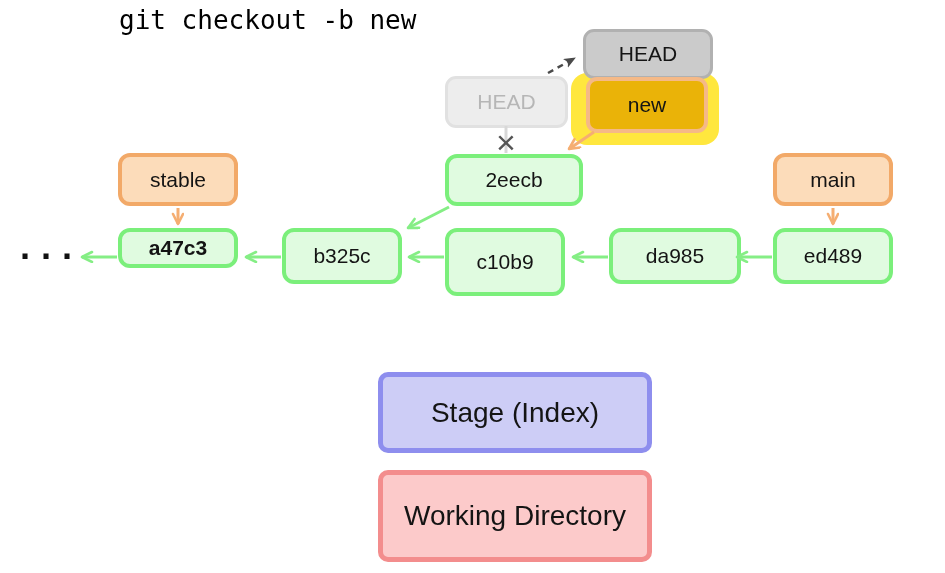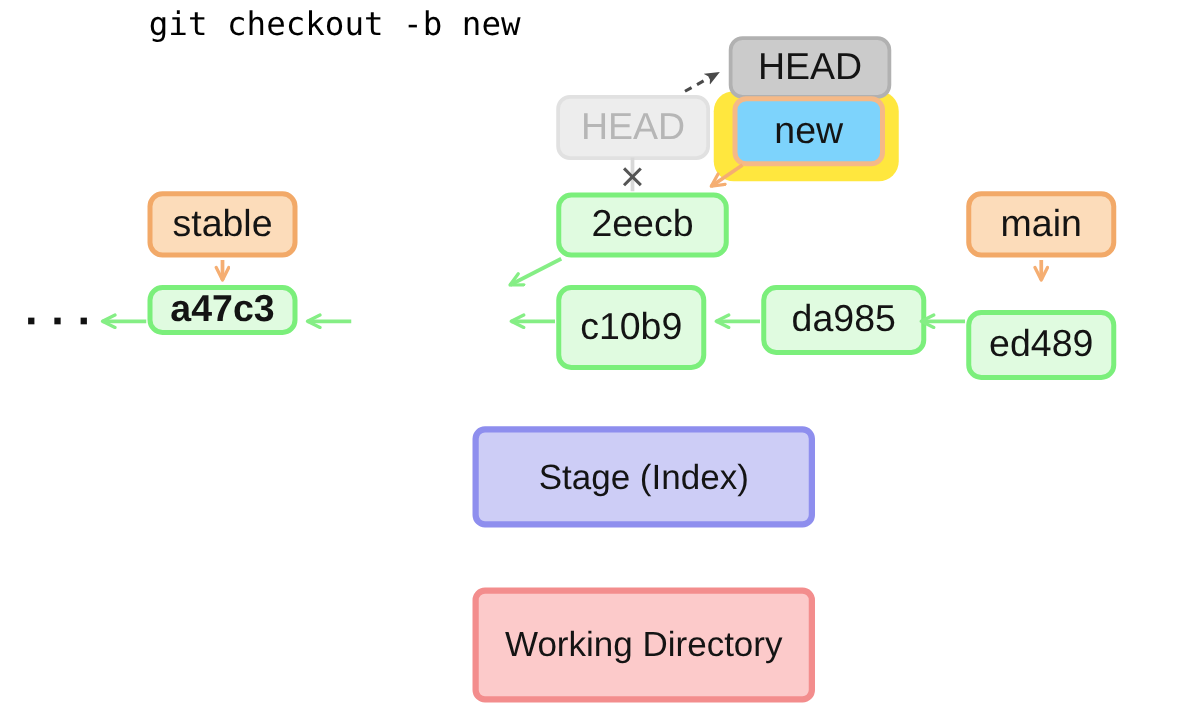--- a/index.html
+++ b/index.html
@@ -9,37 +9,37 @@
   }
   .title {
     position:absolute; left:119px; top:5px;
     font-family:"DejaVu Sans Mono","Liberation Mono",monospace;
     font-size:26px; font-weight:500; color:#000;
     white-space:pre;
   }
   .box {
     position:absolute; box-sizing:border-box;
     display:flex; align-items:center; justify-content:center;
-    border-radius:12px; font-size:30px; color:#141414;text-align:right;
+    border-radius:12px; font-size:21px; color:#141414;text-align:right;
   }
   .commit  { background:#e0fbe0; border:4px solid #7bef7b; }
   .branch  { background:#fcdcba; border:4px solid #f2a968; }
-  .branch-new { background:#7dd3fc; border:4px solid #f5b987; border-radius:11px; }
+  .branch-new { background:#eab308; border:4px solid #f5b987; border-radius:11px; }
   .head-new { background:#cbcbcb; border:3px solid #b1b1b1; border-radius:11px; }
   .head-old { background:#ededed; border:3px solid #e1e1e1; color:#b6b6b6; border-radius:11px; }
   .highlight {
     position:absolute; left:571px; top:73px; width:148px; height:72px;
     background:#ffe73e; border-radius:16px;
   }
   .area {
     position:absolute; left:378px; width:274px; box-sizing:border-box;
     display:flex; align-items:center; justify-content:center;
     border-radius:10px; font-size:28px; color:#141414;
   }
-  .stage { top:341px; height:81px; background:#cdcdf6; border:5px solid #8e8eee; }
+  .stage { top:372px; height:81px; background:#cdcdf6; border:5px solid #8e8eee; }
   .wd    { top:470px; height:92px; background:#fccaca; border:5px solid #f38d8d; }
   .dots {
     position:absolute; left:20px; top:236px; width:60px;
     font-size:36px; font-weight:bold; color:#111; letter-spacing:9px;
   }
   .cross {
     position:absolute; left:489px; top:123px; width:34px; height:38px;
     font-size:34px; line-height:38px; text-align:center; color:#555;
   }
   svg.links { position:absolute; left:0; top:0; pointer-events:none; }
@@ -61,23 +61,24 @@
 
   <div class="box branch-new" style="left:586px; top:77px; width:122px; height:56px;">new</div>
 
   <div class="box head-old" style="left:445px; top:76px; width:123px; height:52px;">HEAD</div>
 
   <div class="box branch" style="left:773px; top:153px; width:120px; height:53px;">main</div>
   <div class="box branch" style="left:118px; top:153px; width:120px; height:53px;">stable</div>
 
   <div class="box commit" style="left:445px; top:154px; width:138px; height:52px;">2eecb</div>
   <div class="box commit" style="left:118px; top:228px; width:120px; height:40px;font-weight:bold;">a47c3</div>
+  <div class="box commit" style="left:282px; top:228px; width:120px; height:56px;">b325c</div>
   <div class="box commit" style="left:445px; top:228px; width:120px; height:68px;">c10b9</div>
   <div class="box commit" style="left:609px; top:228px; width:132px; height:56px;">da985</div>
-  <div class="box commit" style="left:773px; top:228px; width:120px; height:56px;margin-top:20px;">ed489</div>
+  <div class="box commit" style="left:773px; top:228px; width:120px; height:56px;">ed489</div>
 
   <div class="dots">···</div>
 
   <div class="area stage">Stage (Index)</div>
   <div class="area wd">Working Directory</div>
 
   <svg class="links" width="945" height="573">
     <defs>
       <marker id="mg" markerUnits="userSpaceOnUse" markerWidth="16" markerHeight="14" refX="12" refY="6" orient="auto">
         <path d="M2,1 L12,6 L2,11" fill="none" stroke="#85ee85" stroke-width="2.6" stroke-linecap="round" stroke-linejoin="round"></path>

